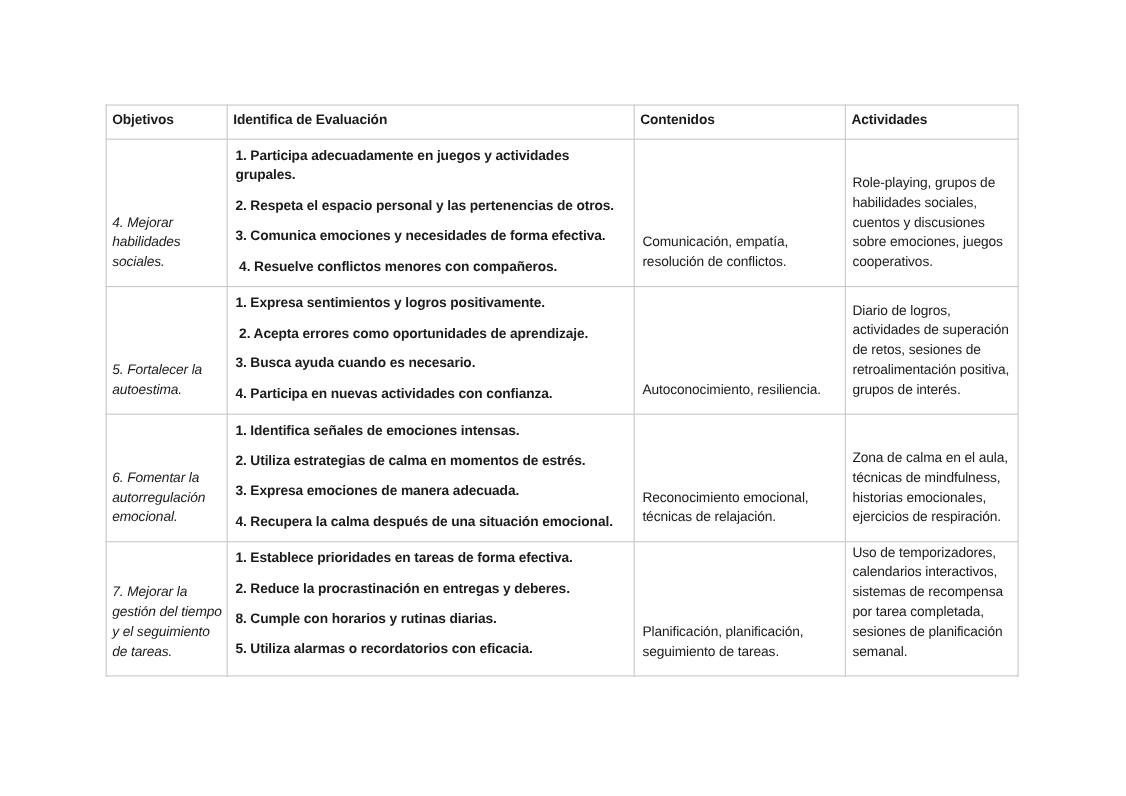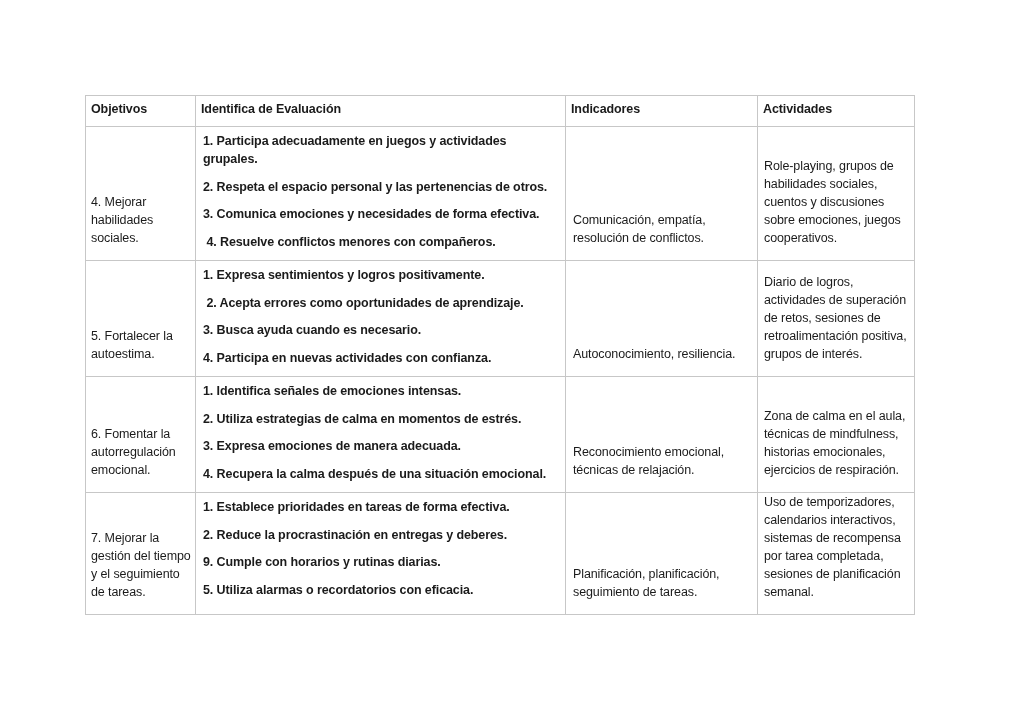--- a/index.html
+++ b/index.html
@@ -15,21 +15,21 @@
     width: 1024px;
     height: 724px;
     background: #ffffff;
     font-family: "Liberation Sans", sans-serif;
     color: var(--text-color);
     position: relative;
     overflow: hidden;
   }
   table.doc-table {
     position: absolute;
-    left: 85px;
+    left: 96px;
     top: 95px;
     width: 829px;
     border-collapse: collapse;
     table-layout: fixed;
     font-size: 12.5px;
     line-height: 18px;
     letter-spacing: -0.1px;
   }
   .doc-table th,
   .doc-table td {
@@ -45,20 +45,21 @@
     font-size: 12.5px;
   }
   tr.row-1 { height: 117px; }
   tr.row-2 { height: 114px; }
   tr.row-3 { height: 115px; }
   tr.row-4 { height: 121px; }
   td.cell-objetivo {
     vertical-align: bottom;
     padding: 0 2px 13px 5px;
     white-space: pre-line;
+    font-style: italic;
   }
   td.cell-indicadores {
     vertical-align: top;
     padding: 5px 6px 0 7px;
     font-weight: bold;
   }
   td.cell-indicadores p {
     margin: 0 0 9.5px 0;
     white-space: pre-wrap;
   }
@@ -81,21 +82,21 @@
   <colgroup>
     <col style="width:110px">
     <col style="width:370px">
     <col style="width:192px">
     <col style="width:157px">
   </colgroup>
   <thead>
     <tr>
       <th>Objetivos</th>
       <th>Identifica de Evaluación</th>
-      <th>Indicadores</th>
+      <th>Contenidos</th>
       <th>Actividades</th>
     </tr>
   </thead>
   <tbody>
     <tr class="row-1">
       <td class="cell-objetivo">4. Mejorar
 habilidades
 sociales.</td>
       <td class="cell-indicadores">
         <p>1. Participa adecuadamente en juegos y actividades grupales.</p>
@@ -145,21 +146,21 @@
 ejercicios de respiración.</td>
     </tr>
     <tr class="row-4">
       <td class="cell-objetivo">7. Mejorar la
 gestión del tiempo
 y el seguimiento
 de tareas.</td>
       <td class="cell-indicadores">
         <p>1. Establece prioridades en tareas de forma efectiva.</p>
         <p>2. Reduce la procrastinación en entregas y deberes.</p>
-        <p>9. Cumple con horarios y rutinas diarias.</p>
+        <p>8. Cumple con horarios y rutinas diarias.</p>
         <p>5. Utiliza alarmas o recordatorios con eficacia.</p>
       </td>
       <td class="cell-contenidos">Planificación, planificación,
 seguimiento de tareas.</td>
       <td class="cell-actividades">Uso de temporizadores,
 calendarios interactivos,
 sistemas de recompensa
 por tarea completada,
 sesiones de planificación
 semanal.</td>

